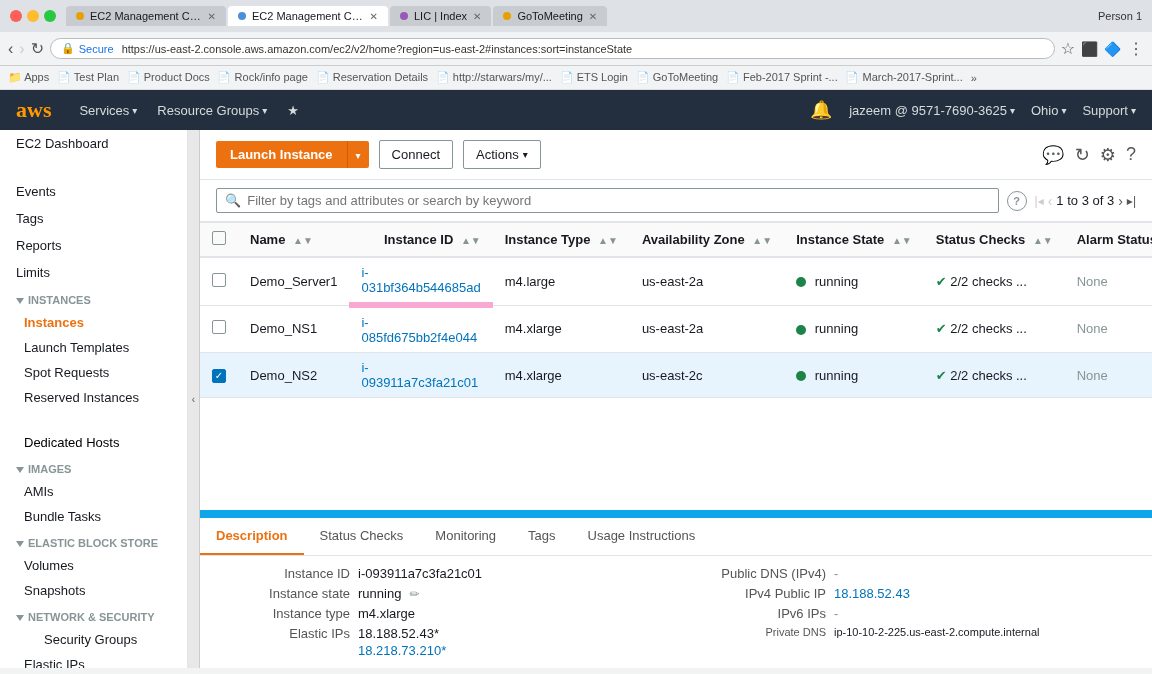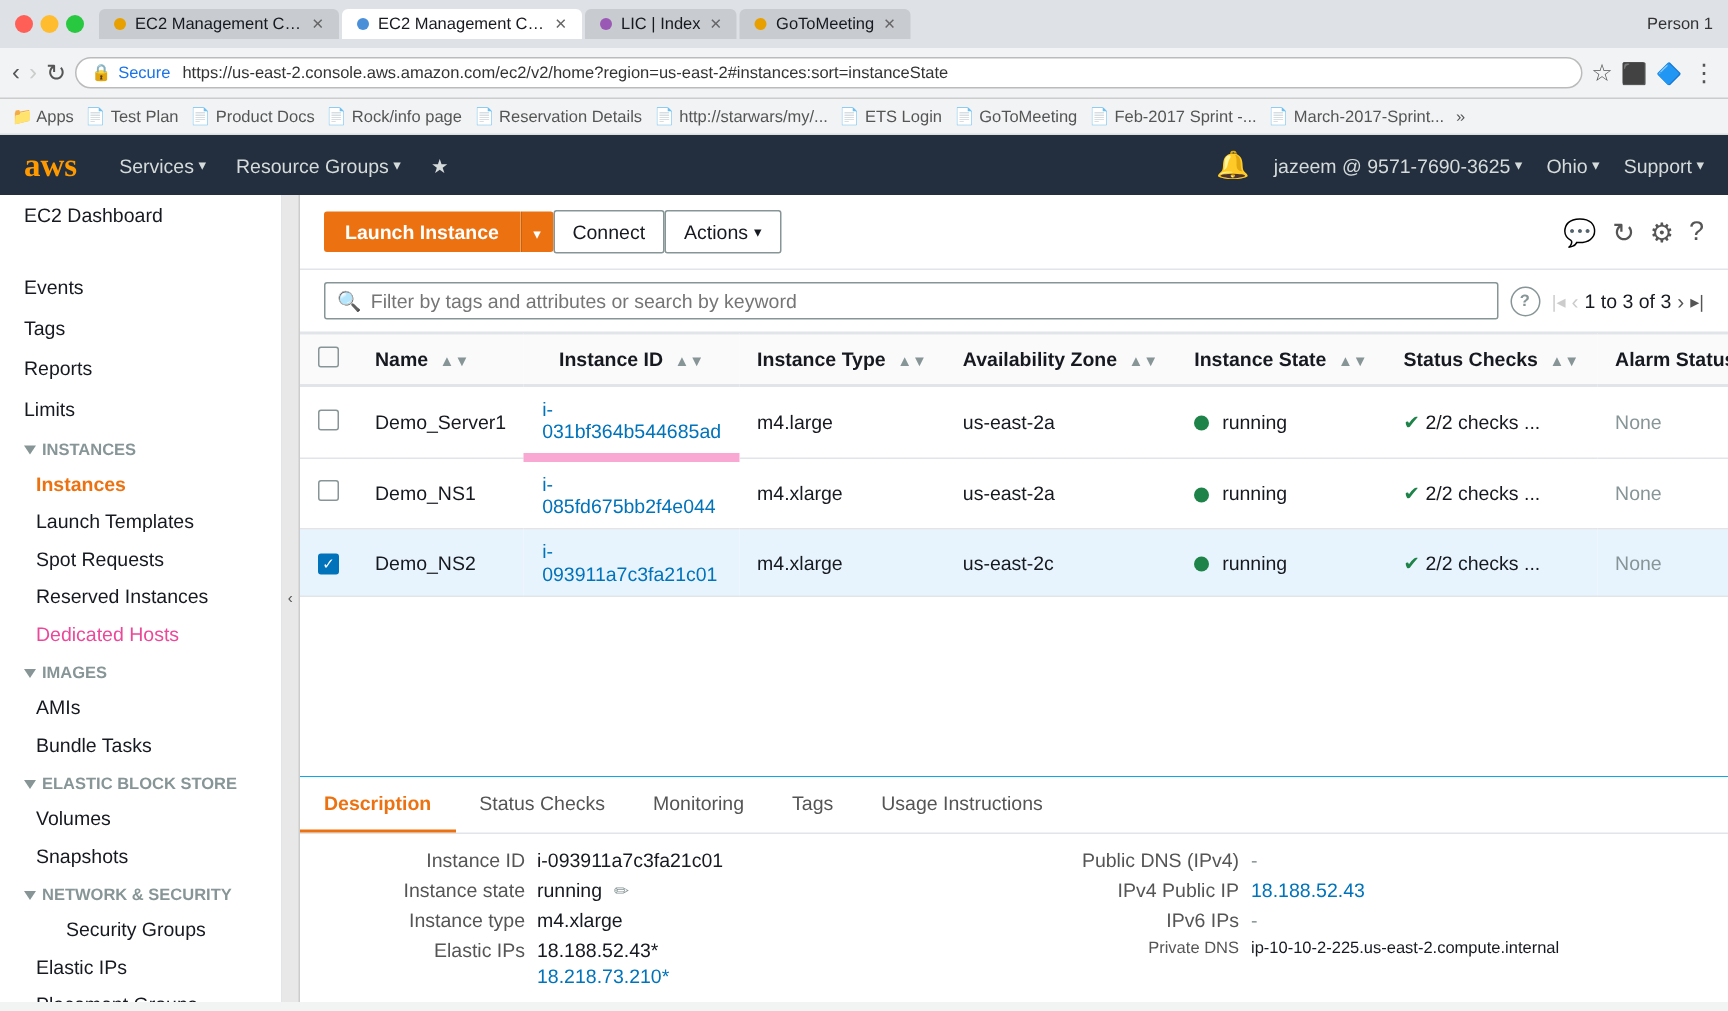--- a/index.html
+++ b/index.html
@@ -133,21 +133,21 @@
     </div>
     <div style="padding:5px 16px 5px 24px;cursor:pointer;color:#16191f;">
       <span>Launch Templates</span>
     </div>
     <div style="padding:5px 16px 5px 24px;cursor:pointer;color:#16191f;">
       <span>Spot Requests</span>
     </div>
     <div style="padding:5px 16px 5px 24px;cursor:pointer;color:#16191f;">
       <span>Reserved Instances</span>
     </div>
-    <div style="padding:5px 16px 5px 24px;cursor:pointer;color:#ec4899;">
+    <div style="padding:5px 16px 5px 24px;cursor:pointer;color:#000000;margin-top:20px;">
       <span>Dedicated Hosts</span>
     </div>
 
     <div style="padding:8px 16px 4px;font-size:11px;color:#879596;font-weight:bold;display:flex;align-items:center;gap:4px;">
       <span style="cursor:pointer;">
         <span style="display:inline-block;width:0;height:0;border-left:4px solid transparent;border-right:4px solid transparent;border-top:6px solid #879596;"></span>
       </span>
       <span>IMAGES</span>
     </div>
     <div style="padding:5px 16px 5px 24px;cursor:pointer;color:#16191f;">
@@ -186,21 +186,21 @@
       <span>Placement Groups</span>
     </div>
   </div>
 
   <div style="width:12px;background:#e8e8e8;border:none;cursor:pointer;display:flex;align-items:center;justify-content:center;font-size:10px;color:#555;flex-shrink:0;border-right:1px solid #ccc;">
     <span>‹</span>
   </div>
 
   <div style="flex:1;overflow-y:auto;background:#f2f3f3;display:flex;flex-direction:column;">
 
-    <div style="background:#fff;padding:10px 16px;display:flex;align-items:center;border-bottom:1px solid #e1e4e8;">
+    <div style="background:#fff;padding:10px 16px;display:flex;align-items:center;gap:10px;border-bottom:1px solid #e1e4e8;">
       <div style="display:flex;align-items:stretch;">
         <button style="background:#ec7211;color:#fff;border:none;padding:6px 14px;font-size:13px;cursor:pointer;border-radius:2px 0 0 2px;font-weight:bold;">Launch Instance</button>
         <button style="background:#ec7211;color:#fff;border:none;border-left:1px solid #d45f00;padding:6px 8px;cursor:pointer;border-radius:0 2px 2px 0;">
           <span style="font-size:10px;">▾</span>
         </button>
       </div>
       <button style="background:#fff;color:#16191f;border:1px solid #879596;padding:6px 12px;font-size:13px;cursor:pointer;border-radius:2px;">Connect</button>
       <button style="background:#fff;color:#16191f;border:1px solid #879596;padding:6px 12px;font-size:13px;cursor:pointer;border-radius:2px;display:flex;align-items:center;gap:4px;">
         <span>Actions</span>
         <span style="font-size:10px;">▾</span>
@@ -232,21 +232,21 @@
       <table style="width:100%;border-collapse:collapse;background:#fff;font-size:13px;">
         <thead>
           <tr>
             <th style="background:#fafafa;border-bottom:2px solid #e1e4e8;border-top:1px solid #e1e4e8;padding:8px 12px;width:30px;">
               <div style="width:14px;height:14px;border:1px solid #879596;border-radius:2px;display:inline-block;cursor:pointer;"></div>
             </th>
             <th style="background:#fafafa;border-bottom:2px solid #e1e4e8;border-top:1px solid #e1e4e8;padding:8px 12px;text-align:left;font-weight:bold;white-space:nowrap;cursor:pointer;">
               <span>Name</span>
               <span style="color:#879596;font-size:10px;margin-left:4px;">▲▼</span>
             </th>
-            <th style="background:#fafafa;border-bottom:2px solid #e1e4e8;border-top:1px solid #e1e4e8;padding:8px 12px;text-align:center;font-weight:bold;white-space:nowrap;cursor:pointer;">
+            <th style="background:#fafafa;border-bottom:2px solid #e1e4e8;border-top:1px solid #e1e4e8;padding:8px 12px;text-align:right;font-weight:bold;white-space:nowrap;cursor:pointer;">
               <span>Instance ID</span>
               <span style="color:#879596;font-size:10px;margin-left:4px;">▲▼</span>
             </th>
             <th style="background:#fafafa;border-bottom:2px solid #e1e4e8;border-top:1px solid #e1e4e8;padding:8px 12px;text-align:left;font-weight:bold;white-space:nowrap;cursor:pointer;">
               <span>Instance Type</span>
               <span style="color:#879596;font-size:10px;margin-left:4px;">▲▼</span>
             </th>
             <th style="background:#fafafa;border-bottom:2px solid #e1e4e8;border-top:1px solid #e1e4e8;padding:8px 12px;text-align:left;font-weight:bold;white-space:nowrap;cursor:pointer;">
               <span>Availability Zone</span>
               <span style="color:#879596;font-size:10px;margin-left:4px;">▲▼</span>
@@ -356,21 +356,21 @@
             </td>
             <td style="padding:7px 12px;border-bottom:1px solid #e1e4e8;color:#879596;">
               <span>None</span>
             </td>
 
           </tr>
         </tbody>
       </table>
     </div>
 
-    <div style="background:#fff;border-top:1px solid #0ea5e9;flex-shrink:0;">
+    <div style="background:#fff;border-top:8px solid #0ea5e9;flex-shrink:0;">
 
       <div style="display:flex;border-bottom:1px solid #e1e4e8;">
         <div style="padding:10px 16px;font-size:13px;cursor:pointer;color:#ec7211;border-bottom:2px solid #ec7211;font-weight:bold;">
           <span>Description</span>
         </div>
         <div style="padding:10px 16px;font-size:13px;cursor:pointer;color:#555;border-bottom:2px solid transparent;">
           <span>Status Checks</span>
         </div>
         <div style="padding:10px 16px;font-size:13px;cursor:pointer;color:#555;border-bottom:2px solid transparent;">
           <span>Monitoring</span>

